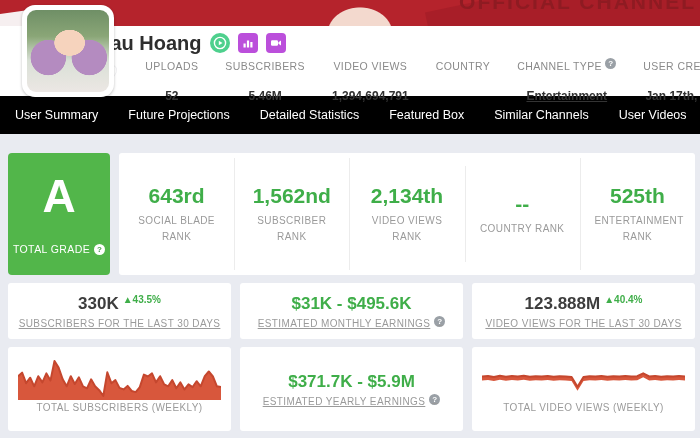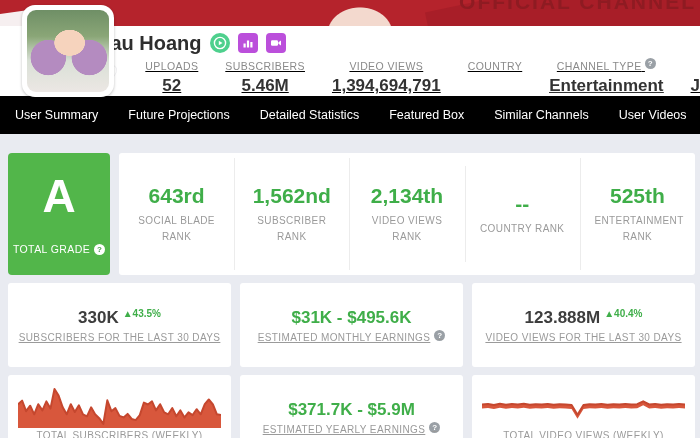--- a/index.html
+++ b/index.html
@@ -30,23 +30,23 @@
       linear-gradient(180deg,#6f8f66 0%,#8aa677 32%,#d9e0d6 62%,#ece7e4 100%);}
   
   .header{height:70px;background:#fff;padding-left:96px;box-sizing:border-box;}
   .name-row{display:flex;align-items:center;gap:8px;padding-top:4px;height:26px;}
   .channel-name{font-size:20px;font-weight:bold;color:#2e2e2e;}
   .badge{width:20px;height:20px;display:inline-flex;align-items:center;justify-content:center;flex:0 0 auto;}
   .badge.circle{border-radius:50%;background:#4ed08d;}
   .badge.square{border-radius:4px;background:#bb4fdb;}
   .stats-row{display:flex;align-items:flex-start;margin-top:4px;}
   .heart{font-size:26px;line-height:26px;color:#ebebee;margin:2px 26px 0 0;cursor:pointer;}
-  .stat{text-align:center;margin-right:27px;text-decoration:underline;}
+  .stat{text-align:center;margin-right:27px;}
   .stat-label{font-size:10.5px;color:#8a8a8a;letter-spacing:.4px;white-space:nowrap;}
-  .stat-value{font-size:17px;font-weight:bold;color:#333;margin-top:4px;white-space:nowrap;}
+  .stat-value{font-size:12px;font-weight:bold;color:#333;margin-top:17px;white-space:nowrap;}
   .stat-value.link{text-decoration:underline;cursor:pointer;}
   .qbadge{display:inline-flex;align-items:center;justify-content:center;width:11px;height:11px;
     border-radius:50%;background:#9aa0a6;color:#fff;font-size:8px;font-weight:bold;
     vertical-align:top;position:relative;top:-2px;cursor:pointer;}
   .qbadge.on-green{background:#fff;color:#43a047;top:0;}
   
   .nav{height:38px;background:#000000;display:flex;align-items:center;overflow:hidden;white-space:nowrap;}
   .nav-item{color:#fff;font-size:12.5px;padding:0 15px;cursor:pointer;flex:0 0 auto;}
   
   .main{padding:19px 5px 0 8px;}
@@ -54,21 +54,21 @@
   .card{background:#fff;border-radius:3px;}
   .grade-card{width:102px;height:122px;background:#52b64a;border-radius:4px;color:#fff;
     display:flex;flex-direction:column;align-items:center;justify-content:center;flex:0 0 auto;}
   .grade-letter{font-size:46px;font-weight:bold;line-height:1;}
   .grade-label{font-size:10.5px;margin-top:24px;display:flex;align-items:center;gap:4px;letter-spacing:.4px;}
   .ranks-card{flex:1;height:122px;display:flex;align-items:center;}
   .rank-col{flex:1;text-align:center;position:relative;padding:0 4px;}
   .rank-col + .rank-col::before{content:"";position:absolute;left:0;top:-26px;bottom:-26px;width:1px;background:#ececec;}
   .rank-value{color:#3fae49;font-size:21px;font-weight:bold;}
   .rank-label{color:#9a9a9a;font-size:10px;margin:5px auto 0;line-height:1.55;letter-spacing:.4px;max-width:86px;}
-  .metric-card{flex:1;height:84px;display:flex;flex-direction:column;align-items:center;justify-content:center;}
+  .metric-card{flex:1;height:56px;display:flex;flex-direction:column;align-items:center;justify-content:center;}
   .metric-value{font-size:17px;font-weight:bold;color:#3d3d3d;white-space:nowrap;}
   .metric-value.green{color:#3fae49;}
   .delta{color:#3fae49;font-size:10px;font-weight:bold;position:relative;top:-6px;margin-left:4px;}
   .metric-label{font-size:10px;color:#9a9a9a;margin-top:4px;letter-spacing:.4px;
     display:flex;align-items:center;gap:4px;white-space:nowrap;text-decoration:underline;}
   .chart-card{flex:1;height:84px;display:flex;flex-direction:column;}
   .spark{margin:9px 10px 2px;height:44px;}
   .spark.flat{height:32px;margin-top:13px;margin-bottom:10px;}
   .chart-label{font-size:10px;color:#9a9a9a;text-align:center;letter-spacing:.4px;}
 </style>

